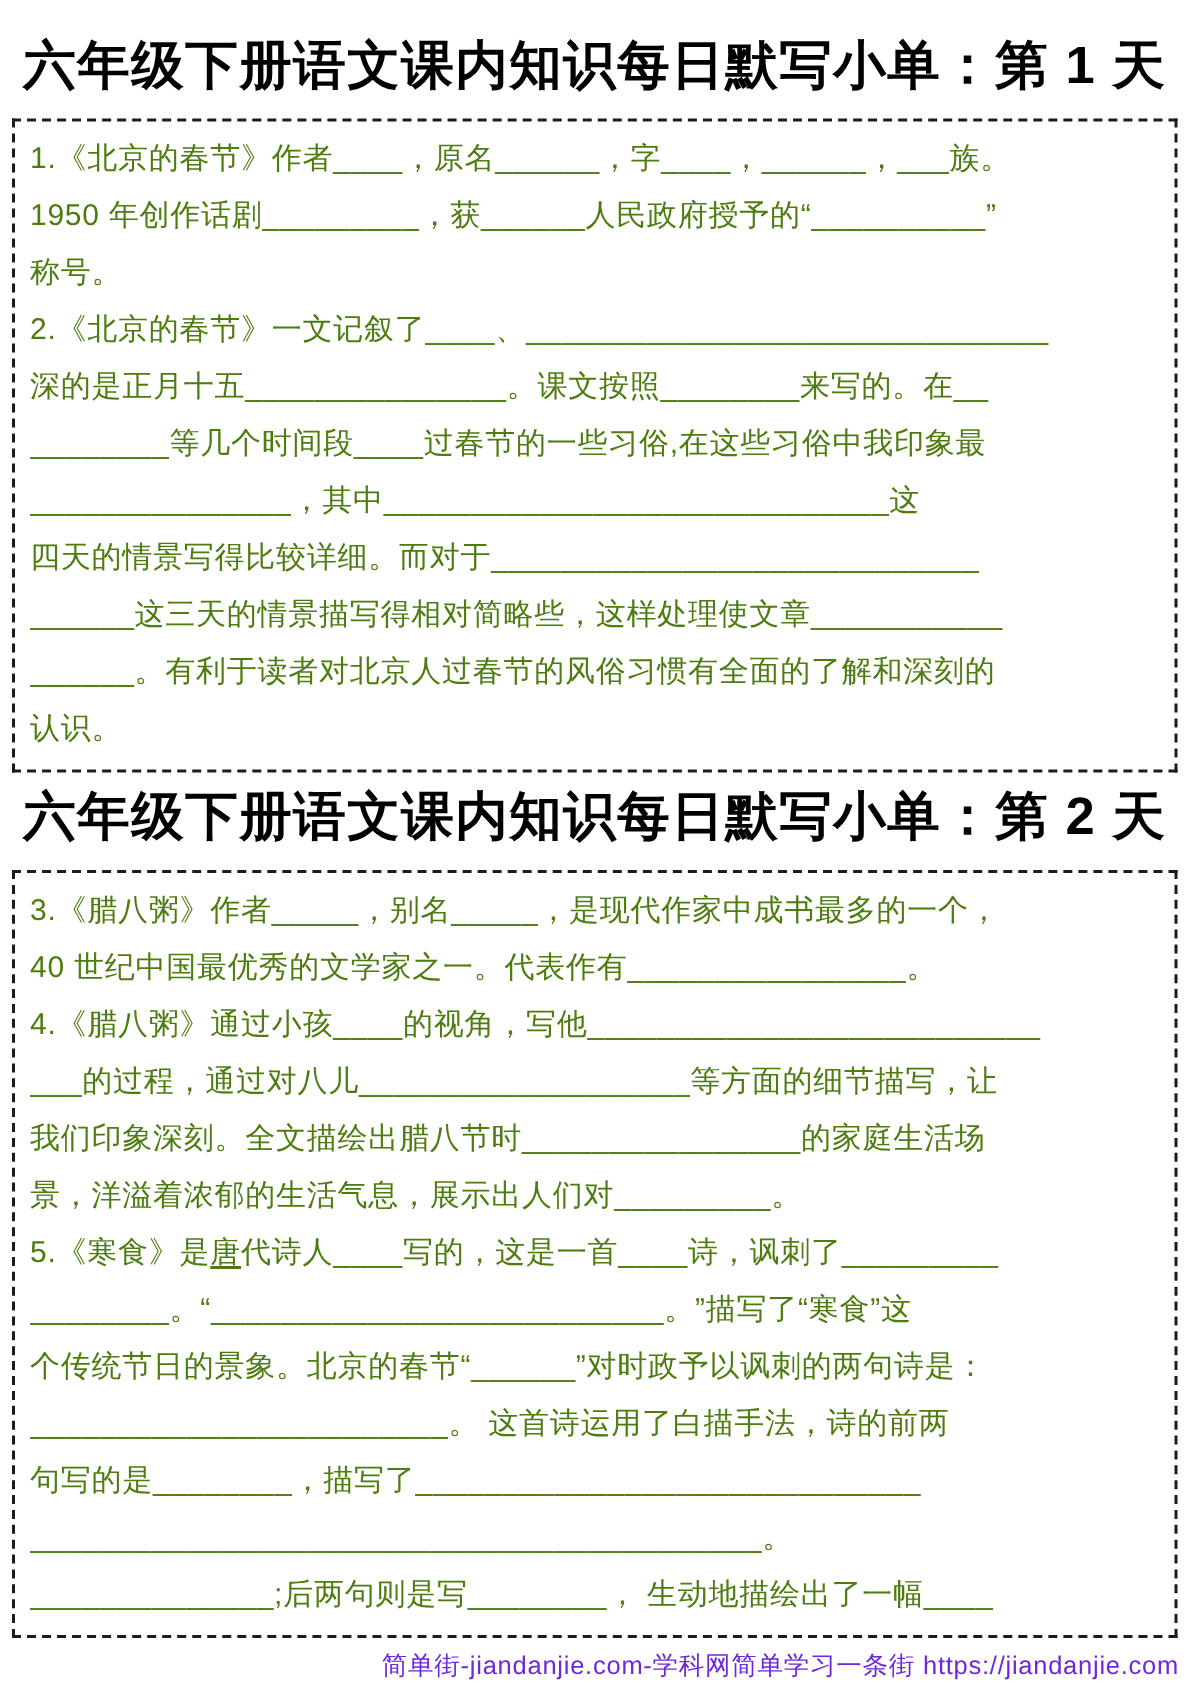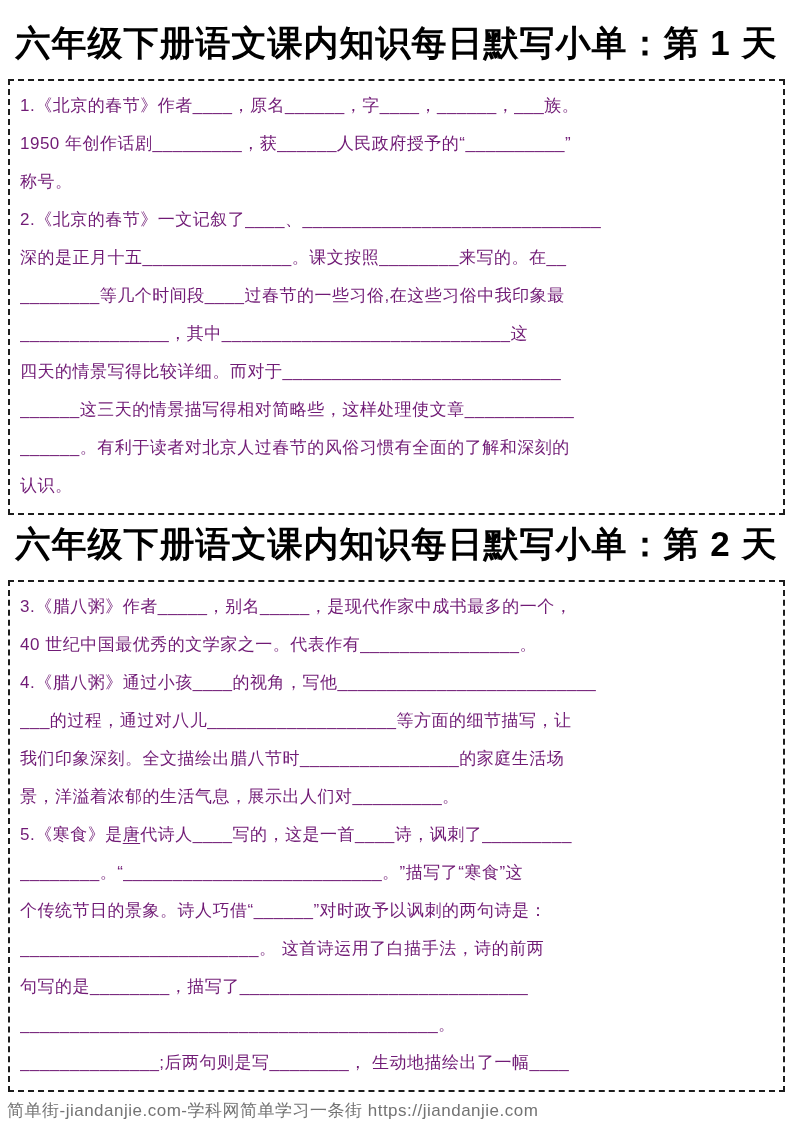--- a/index.html
+++ b/index.html
@@ -26,31 +26,31 @@
     margin: 6px 0 12px 0;
     white-space: nowrap;
   }
   .question-box {
     border: 2px dashed #1c1c1c;
     padding: 6px 8px 8px 10px;
     margin: 0 1px;
     background: #ffffff;
   }
   .line {
-    font-size: 17px;
+    font-size: 20px;
     line-height: 38px;
     letter-spacing: 0.5px;
     white-space: nowrap;
     overflow: hidden;
-    color: #701a75;
+    color: #4d7c0f;
   }
   .u { text-decoration: underline; text-underline-offset: 3px; }
   .footer {
-    text-align: left;
-    color: #737373;
+    text-align: right;
+    color: #6d28d9;
     font-size: 17px;
     letter-spacing: 0.5px;
     margin-top: 7px;
     white-space: nowrap;
   }
 </style>
 </head>
 <body>
 
 <div class="page">
@@ -76,21 +76,21 @@
     <h1 class="section-title">六年级下册语文课内知识每日默写小单：第 2 天</h1>
     <div class="question-box">
         <div class="line">3.《腊八粥》作者_____，别名_____，是现代作家中成书最多的一个，</div>
         <div class="line">40 世纪中国最优秀的文学家之一。代表作有________________。</div>
         <div class="line">4.《腊八粥》通过小孩____的视角，写他__________________________</div>
         <div class="line">___的过程，通过对八儿___________________等方面的细节描写，让</div>
         <div class="line">我们印象深刻。全文描绘出腊八节时________________的家庭生活场</div>
         <div class="line">景，洋溢着浓郁的生活气息，展示出人们对_________。</div>
         <div class="line"><span>5.《寒食》是</span><span class="u">唐</span><span>代诗人____写的，这是一首____诗，讽刺了_________</span></div>
         <div class="line">________。“__________________________。”描写了“寒食”这</div>
-        <div class="line">个传统节日的景象。诗人巧借“______”对时政予以讽刺的两句诗是：</div>
+        <div class="line">个传统节日的景象。北京的春节“______”对时政予以讽刺的两句诗是：</div>
         <div class="line">________________________。 这首诗运用了白描手法，诗的前两</div>
         <div class="line">句写的是________，描写了_____________________________</div>
         <div class="line">__________________________________________。</div>
         <div class="line">______________;后两句则是写________， 生动地描绘出了一幅____</div>
       </div>
   </section>
 
   <footer class="footer">简单街-jiandanjie.com-学科网简单学习一条街 https://jiandanjie.com</footer>
 
 </div>

